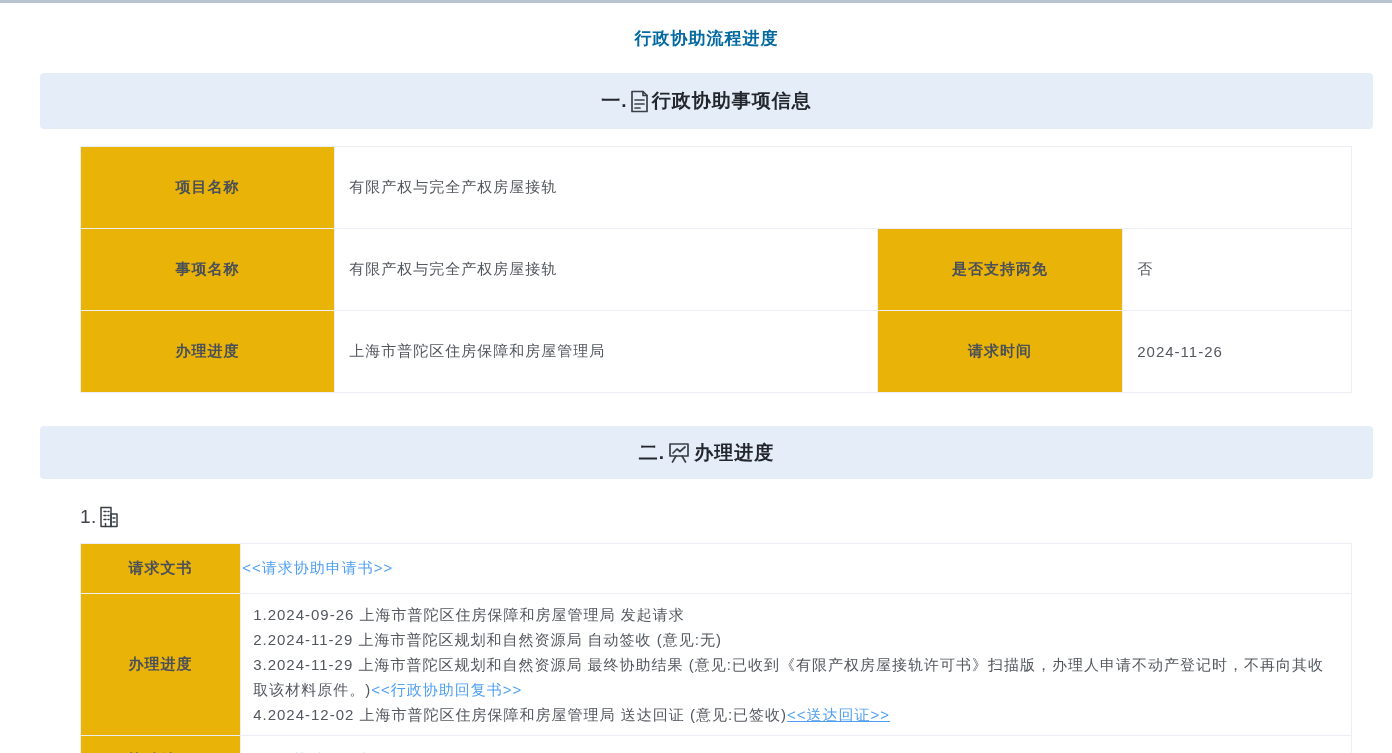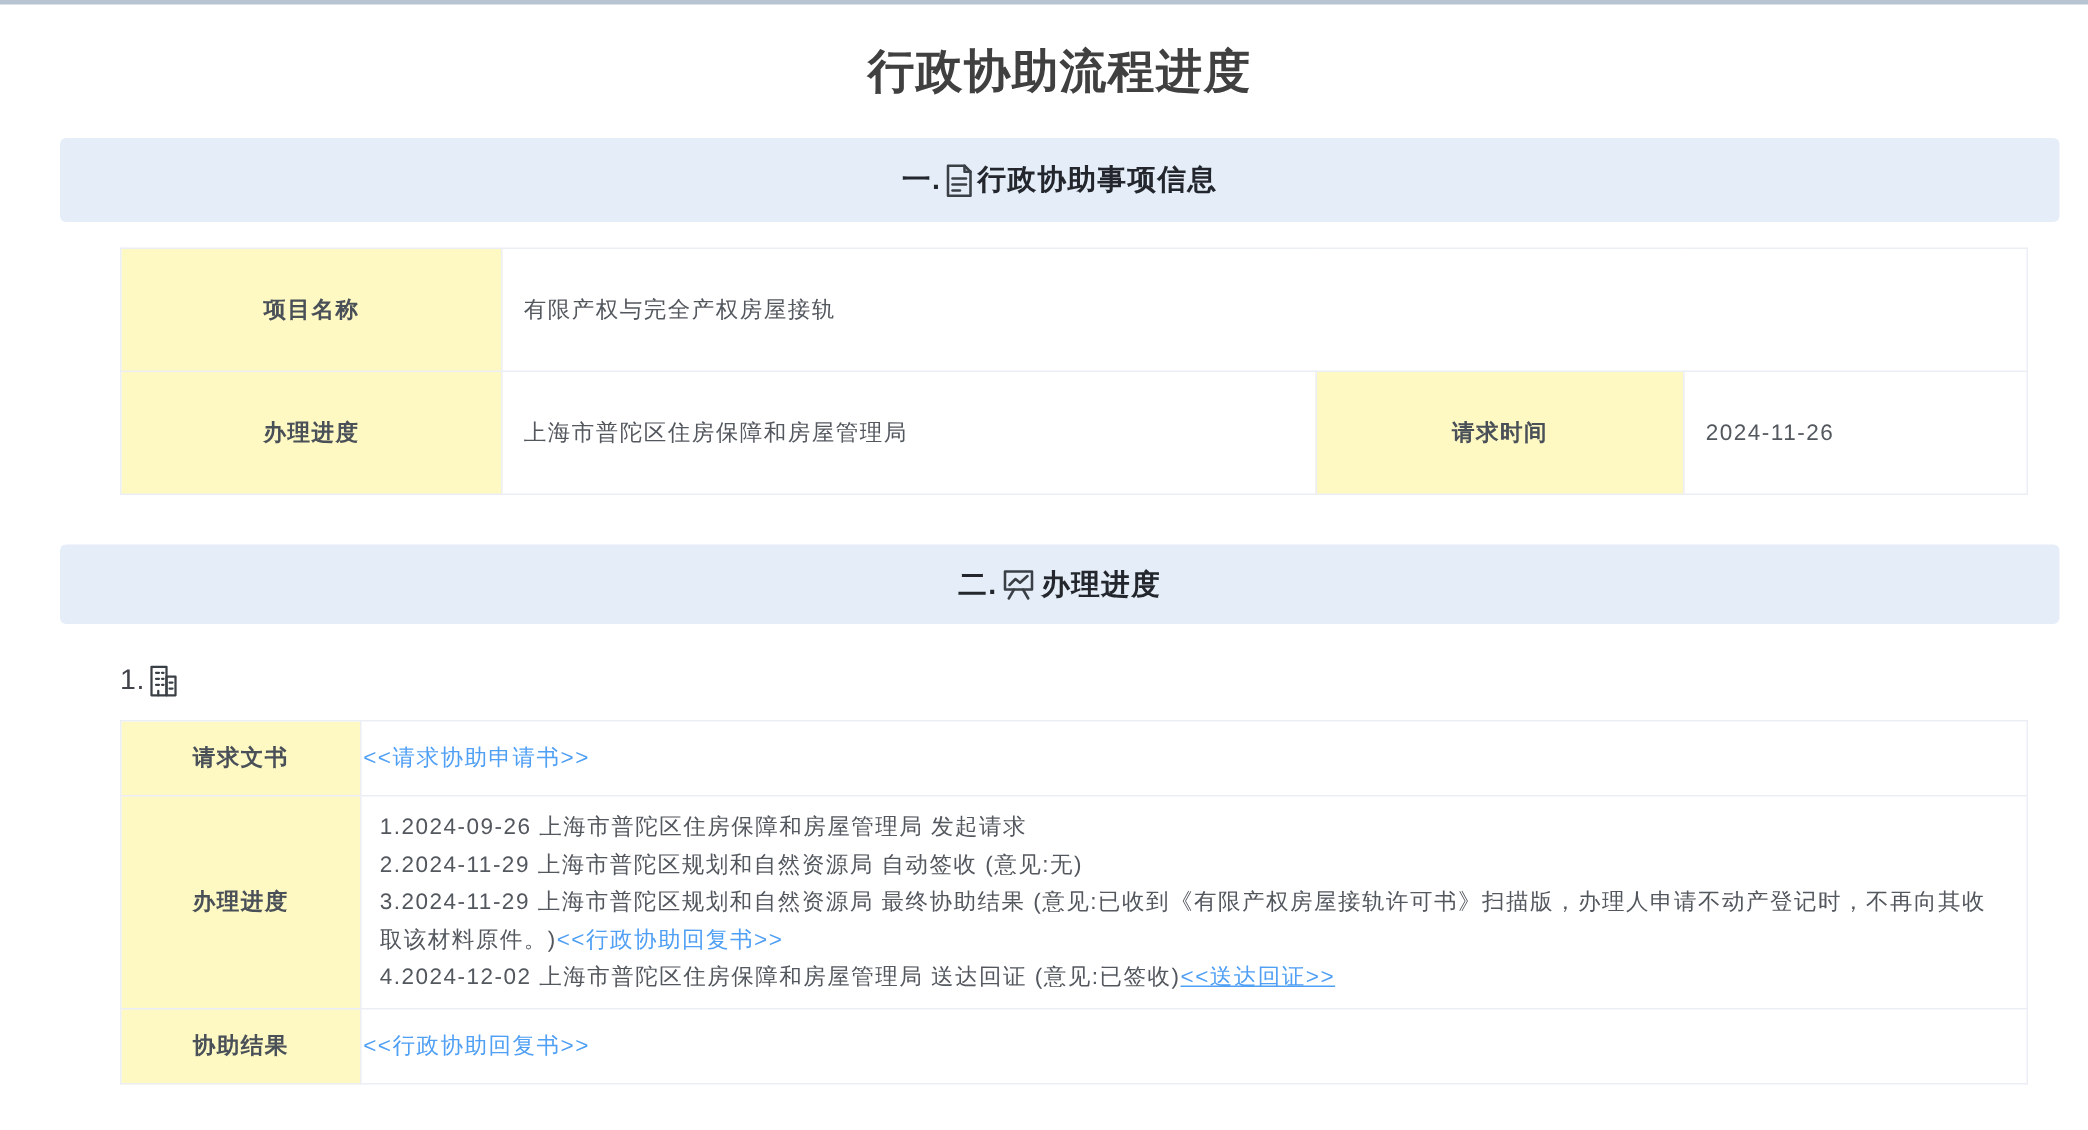--- a/index.html
+++ b/index.html
@@ -3,36 +3,36 @@
 <meta charset="utf-8">
 <style>
   html,body{margin:0;padding:0;}
   body{
     width:1392px;height:753px;overflow:hidden;background:#ffffff;
     font-family:"Liberation Sans",sans-serif;color:#53575e;
   }
   .top-strip{height:3px;background:#b9c4d3;}
   .page-title{
     margin:24px 19px 0 40px;text-align:center;
-    font-size:31px;font-weight:bold;color:#404040;letter-spacing:1px;
+    font-size:17px;font-weight:bold;color:#0369a1;letter-spacing:1px;
   }
   .section-band{
     margin:23px 19px 0 40px;height:56px;background:#e5eef8;border-radius:4px;
     display:flex;align-items:center;justify-content:center;
     font-size:19px;font-weight:bold;color:#23272d;letter-spacing:1px;
   }
   .section-band.second{margin-top:33px;height:53px;}
   .band-icon{display:inline-flex;align-items:center;margin:0 3px 0 2px;}
   .data-table{
     margin:17px 40px 0 80px;border-collapse:collapse;table-layout:fixed;
     width:1272px;font-size:15px;letter-spacing:1px;
   }
   .data-table td{border:1px solid #ebeef5;background:#ffffff;}
   .data-table td.lbl{
-    background:#fef9c3;font-weight:bold;text-align:center;color:#4a5058;
+    background:#eab308;font-weight:bold;text-align:center;color:#4a5058;
   }
   .info-table td{height:49px;}
   .info-table td.val{padding:16px 14px;}
   .dept-heading{
     margin:27px 40px 15px 80px;font-size:19px;color:#40434a;
     display:flex;align-items:center;letter-spacing:0.5px;
   }
   .dept-heading .band-icon{margin:0 4px 0 1px;}
   .proc-table{margin-top:0;}
   .proc-table td.linkrow{height:47px;text-align:left;}
@@ -67,20 +67,26 @@
   <colgroup>
       <col style="width:20%">
       <col style="width:42.7%">
       <col style="width:19.3%">
       <col style="width:18%">
     </colgroup>
   <tbody>
       <tr>
     <td class="lbl">项目名称</td>
     <td class="val" colspan="3">有限产权与完全产权房屋接轨</td>
+  </tr>
+  <tr>
+    <td class="lbl">事项名称</td>
+    <td class="val">有限产权与完全产权房屋接轨</td>
+    <td class="lbl">是否支持两免</td>
+    <td class="val">否</td>
   </tr>
   <tr>
     <td class="lbl">办理进度</td>
     <td class="val">上海市普陀区住房保障和房屋管理局</td>
     <td class="lbl">请求时间</td>
     <td class="val">2024-11-26</td>
   </tr>
 </tbody>
   </table>
 

